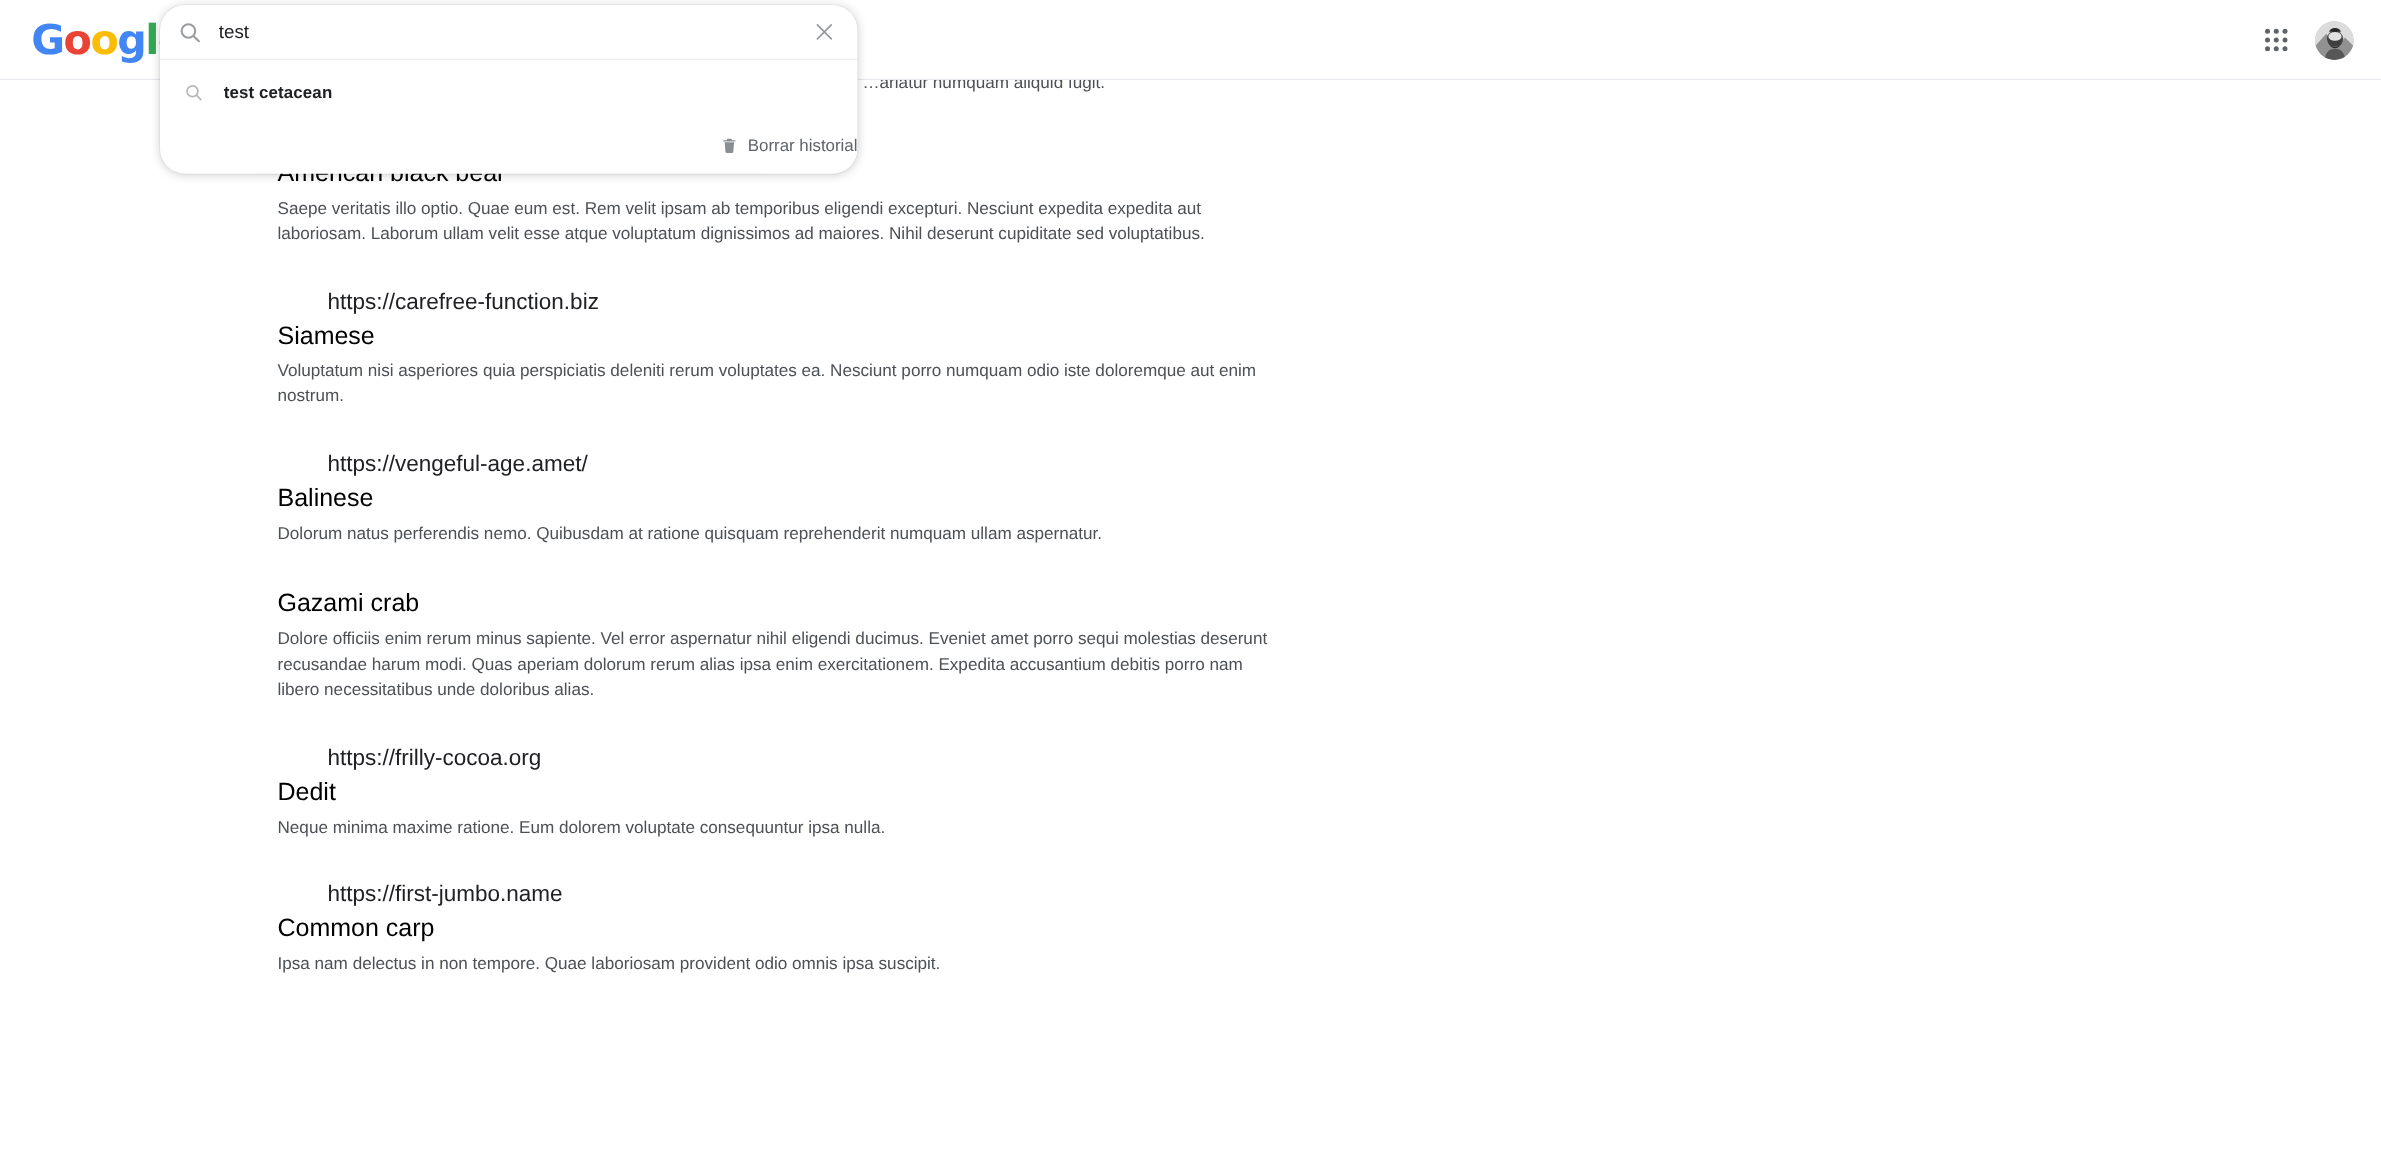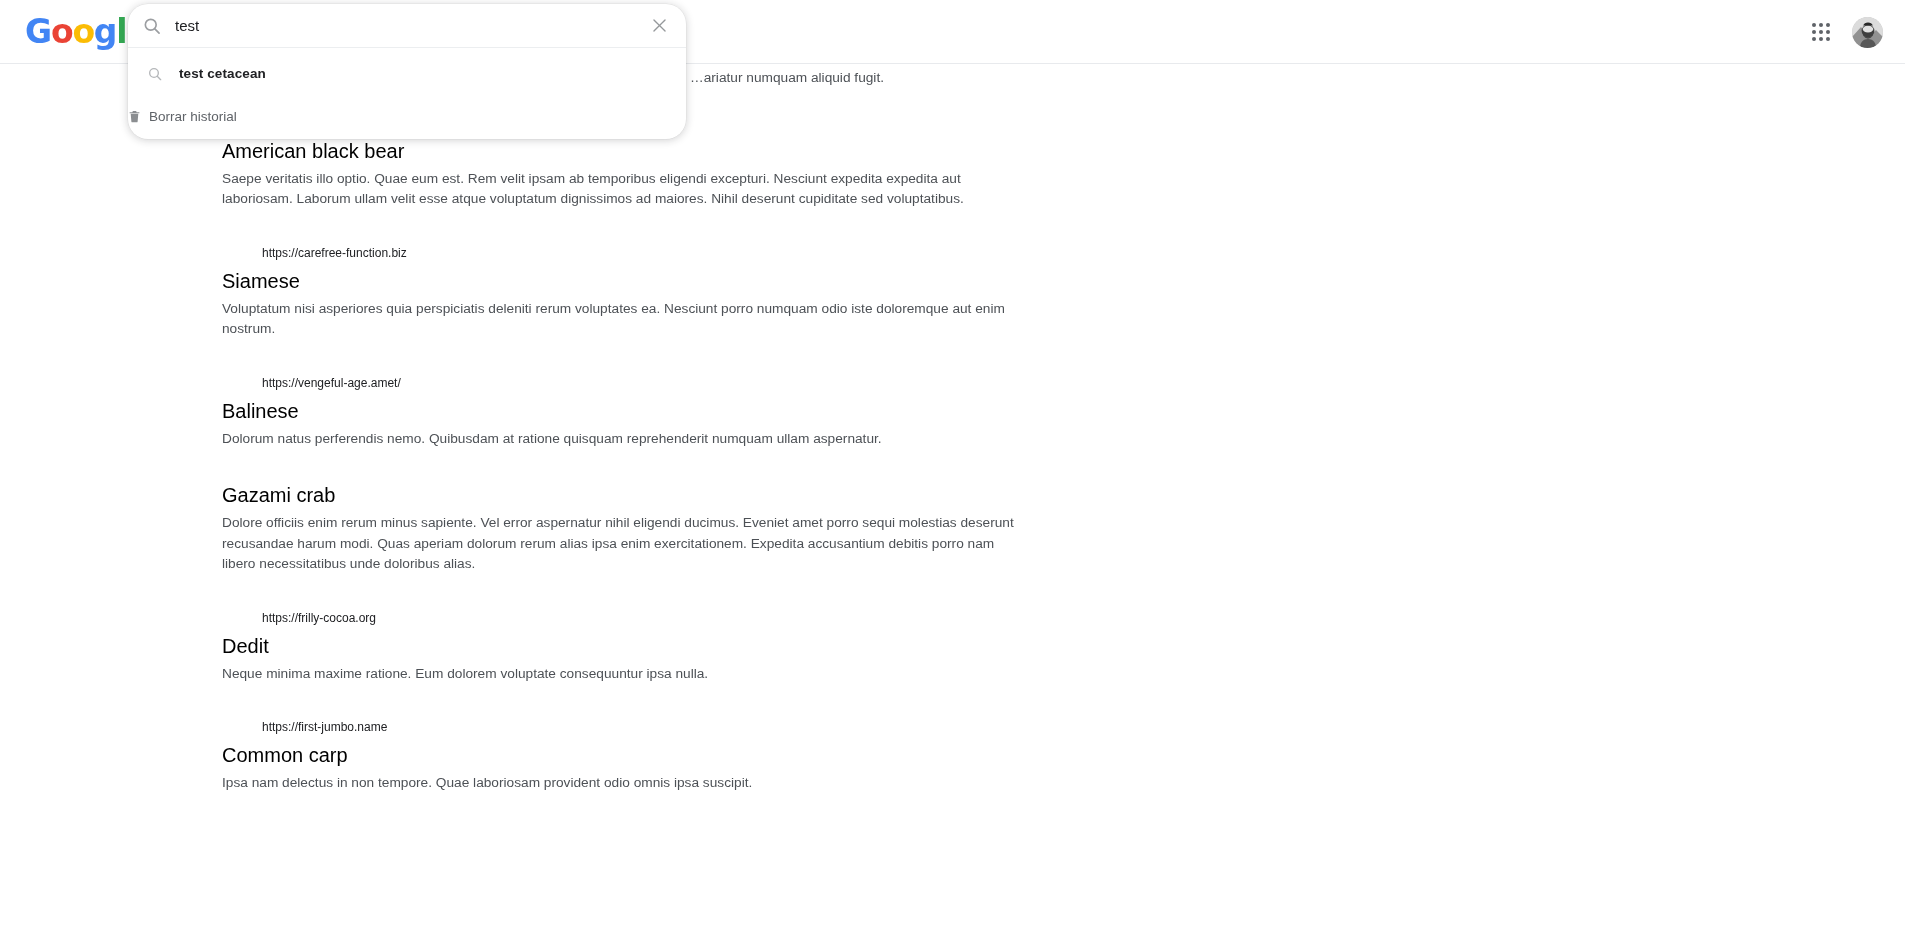--- a/index.html
+++ b/index.html
@@ -141,53 +141,53 @@
   .sugg-label {
     font-size: 13.5px;
     font-weight: 700;
     color: #202124;
     letter-spacing: .1px;
   }
 
   .clear-history-row {
     display: flex;
     align-items: center;
-    justify-content: flex-start;
+    justify-content: flex-end;
     margin-top: 16px;
     height: 22px;
   }
   .clear-history {
     display: inline-flex;
     align-items: center;
     gap: 8px;
     cursor: pointer;
     font-size: 13.5px;
     color: #5f6368;
   }
   .trash-icon {
     width: 13px; height: 15px;
     flex: 0 0 13px;
     opacity: .72;
   }
 
   
   .results {
     position: absolute;
-    top: 60px;
+    top: 48px;
     left: 0;
     width: 1905px;
     padding-left: 222px;
     padding-top: 8px;
   }
   .result {
     width: 800px;
     margin-bottom: 33px;
   }
   .result-url {
-    font-size: 12px;
+    font-size: 18px;
     color: #202124;
     line-height: 20px;
     margin-bottom: 5px;
     word-break: break-all;
     padding-left: 40px;
   }
   .result-title {
     font-size: 20px;
     line-height: 26px;
     color: #000000;

